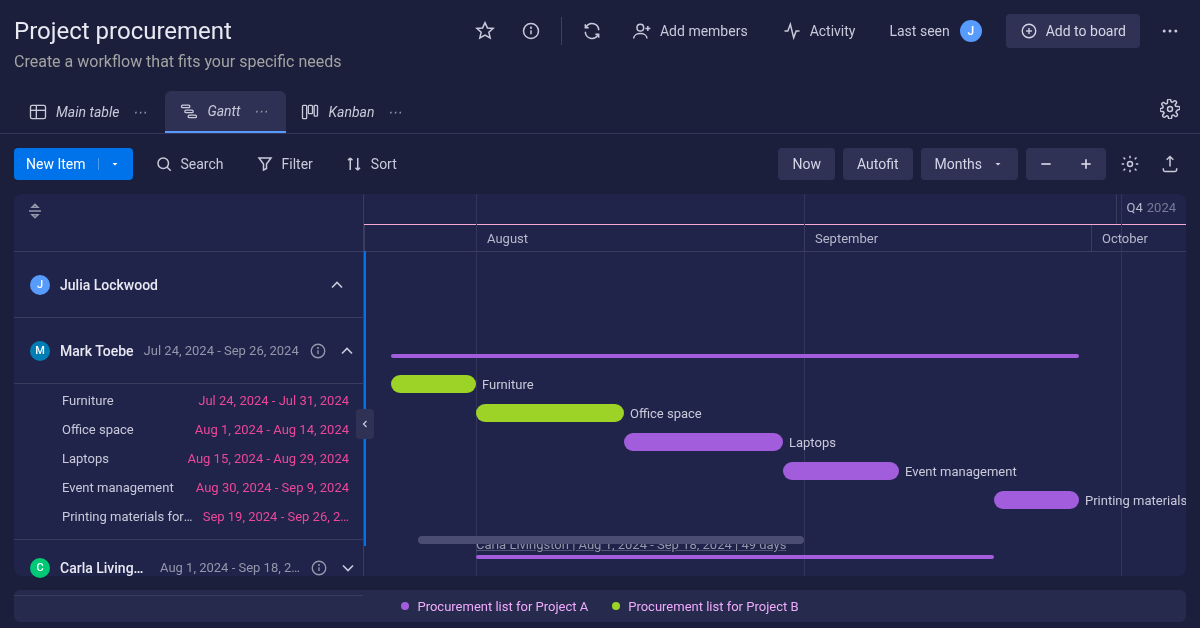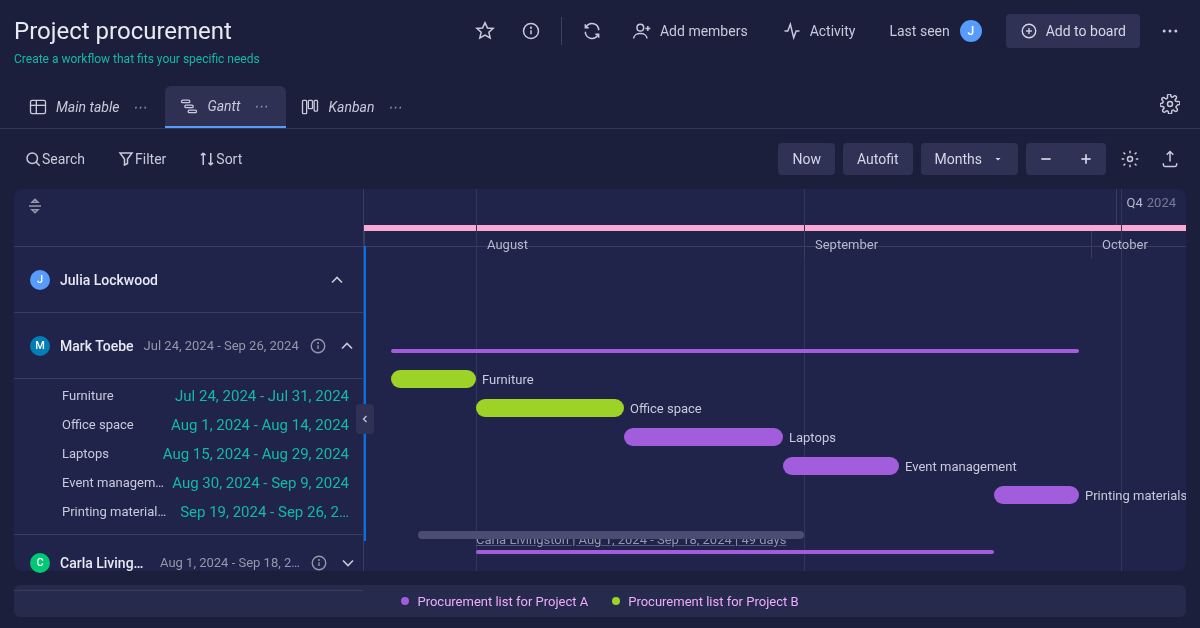--- a/index.html
+++ b/index.html
@@ -8,61 +8,61 @@
   background: #1c1f3b;
   color: #d5d7e6;
   width: 1200px;
   height: 628px;
   overflow: hidden;
   font-size: 14px;
 }
 .header { padding: 14px 14px 8px 14px; }
 .title-row { display: flex; align-items: center; gap: 14px; }
 .title { font-size: 24px; font-weight: 400; color: #e8e9f3; }
-.subtitle { font-size: 12px; color: #14b8a6; margin-top: 4px; }
+.subtitle { font-size: 16px; color: #a3a3a3; margin-top: 4px; }
 .header-right { margin-left: auto; display: flex; align-items: center; gap: 14px; }
 .icon-btn { width: 32px; height: 32px; display: flex; align-items: center; justify-content: center; cursor: pointer; border-radius: 4px; color: #c8cadb; }
 .icon-btn svg { width: 20px; height: 20px; }
 .text-btn { display: flex; align-items: center; gap: 8px; padding: 6px 10px; cursor: pointer; color: #c8cadb; border-radius: 4px; }
 .avatar { width: 22px; height: 22px; border-radius: 50%; background: #579bfc; color: #fff; display: flex; align-items: center; justify-content: center; font-size: 12px; font-weight: 500; }
 .vdiv { width: 1px; height: 28px; background: #3e4160; }
 .add-board-btn { background: #2f3255; padding: 8px 14px; border-radius: 4px; display: flex; align-items: center; gap: 8px; cursor: pointer; }
 .tabs-row { display: flex; align-items: center; gap: 0; padding: 0 14px; border-bottom: 1px solid #33365a; margin-top: 12px; }
 .tab { display: flex; align-items: center; gap: 8px; padding: 10px 14px; cursor: pointer; color: #c8cadb; border-radius: 6px 6px 0 0; font-style: italic; }
 .tab.active { background: #2e3153; border-bottom: 2px solid #579bfc; }
 .tab-dots { width: 24px; display:flex; justify-content:center; color:#9597ab;}
 .toolbar { display: flex; align-items: center; gap: 12px; padding: 14px 14px; }
 .new-item-btn { background: #0073ea; color: #fff; padding: 8px 12px; border-radius: 4px; display:flex; align-items:center; gap:8px; cursor:pointer; }
 .new-item-split { border-left: 1px solid rgba(255,255,255,0.3); padding-left:10px; margin-left:4px; display:flex; align-items:center;}
-.tool-btn { display: flex; align-items: center; padding: 6px 10px; cursor: pointer; color: #c8cadb; border-radius:4px; }
+.tool-btn { display: flex; align-items: center; gap: 8px; padding: 6px 10px; cursor: pointer; color: #c8cadb; border-radius:4px; }
 .toolbar-right { margin-left: auto; display: flex; align-items: center; gap: 8px; }
 .pill-btn { background: #2f3255; padding: 8px 14px; border-radius: 4px; cursor: pointer; }
 .pill-group { background: #2f3255; border-radius:4px; display:flex; align-items:center;}
 .pill-group .seg { padding:8px 12px; cursor:pointer; display:flex; align-items:center; }
 .gantt-wrap { margin: 0 14px; border-radius: 8px; background: #21244a; position:relative; height: 382px; }
 .left-col { position:absolute; left:0; top:0; bottom:0; width:350px; border-right:1px solid #3a3d5e; }
 .right-col { position:absolute; left:350px; right:0; top:0; bottom:0; overflow:hidden;}
 .tl-header { height:58px; border-bottom:1px solid #3a3d5e; }
-.tl-header-top { height:42px; border-bottom:6px solid #f9a8d4; display:flex;gap:40px; }
+.tl-header-top { height:31px; border-bottom:1px solid #f9a8d4; display:flex;gap:40px; }
 .tl-header-bot { height:29px; display:flex; }
 .month-cell { border-left:1px solid #3a3d5e; padding:6px 10px; font-size:13px; color:#b7b9cc; }
 .quarter-cell { border-left:1px solid #3a3d5e; padding:6px 10px; font-size:13px; color:#b7b9cc; }
 .quarter-year { color:#787b95; margin-left:4px;}
 .left-header { height:58px; border-bottom:1px solid #3a3d5e; display:flex; align-items:flex-start; justify-content:flex-start; padding:8px 12px; }
 .expand-icon { color:#9597ab; cursor:pointer; }
 .group-row { height:66px; border-bottom:1px solid #3a3d5e; display:flex; align-items:center; padding:0 16px; gap:10px;}
 .sub-row { height:66px; border-bottom:1px solid #3a3d5e; display:flex; align-items:center; padding:0 16px; gap:10px;}
 .group-avatar { width:20px; height:20px; border-radius:50%; display:flex; align-items:center; justify-content:center; font-size:11px; font-weight:500; color:#fff; flex-shrink:0;}
 .group-name { font-weight:500; color:#e8e9f3; white-space:nowrap; overflow:hidden; text-overflow:ellipsis;}
 .group-dates { color:#9597ab; font-size:13px; white-space:nowrap;}
 .chevron { margin-left:auto; color:#c8cadb; cursor:pointer; width:20px; height:20px; flex-shrink:0;}
 .info-icon { color:#9597ab; width:18px; height:18px; flex-shrink:0;}
 .task-row { height:29px; display:flex; align-items:center; padding-left:48px; padding-right:14px; gap:8px; font-size:13px; }
 .task-name { color:#c8cadb; white-space:nowrap; overflow:hidden; text-overflow:ellipsis; flex:1;}
-.task-dates { color:#14b8a6; white-space:nowrap; font-size:15px;}
+.task-dates { color:#ec4899; white-space:nowrap; font-size:13px;}
 .tasks-block { border-bottom:1px solid #3a3d5e; padding-bottom:8px; padding-top:2px;}
 .bar { position:absolute; height:18px; border-radius:9px; }
 .bar-label { position:absolute; height:18px; display:flex; align-items:center; font-size:13px; color:#c8cadb; white-space:nowrap;}
 .summary-bar { position:absolute; height:4px; border-radius:2px; }
 .summary-label { position:absolute; font-size:13px; color:#9597ab; white-space:nowrap; text-decoration:underline; text-decoration-color:#55577a;}
 .grid-line { position:absolute; top:0; bottom:0; width:1px; background:#33365a; }
 .today-line { position:absolute; top:57px; bottom:30px; width:2px; background:#0073ea; }
 .legend-item { display:flex; align-items:center; gap:8px; font-size:13px; color:#f0abfc;}
 .legend-dot { width:8px; height:8px; border-radius:50%;}
 .collapse-handle { position:absolute; left:342px; top:215px; width:18px; height:30px; background:#2f3255; border-radius:4px; display:flex; align-items:center; justify-content:center; cursor:pointer; z-index:5; color:#c8cadb;}
@@ -166,20 +166,28 @@
   <div style="flex:1"></div>
   <div class="icon-btn" style="margin-bottom:6px;">
     <svg viewBox="0 0 24 24" fill="none" stroke="currentColor" stroke-width="1.8">
         <circle cx="12" cy="12" r="3"></circle>
         <path d="M19.4 15a1.7 1.7 0 00.34 1.87l.6.6a2 2 0 11-2.83 2.83l-.6-.6a1.7 1.7 0 00-1.87-.34 1.7 1.7 0 00-1 1.56V22a2 2 0 11-4 0v-.08a1.7 1.7 0 00-1-1.56 1.7 1.7 0 00-1.87.34l-.6.6a2 2 0 11-2.83-2.83l.6-.6a1.7 1.7 0 00.34-1.87 1.7 1.7 0 00-1.56-1H2a2 2 0 110-4h.08a1.7 1.7 0 001.56-1 1.7 1.7 0 00-.34-1.87l-.6-.6a2 2 0 112.83-2.83l.6.6a1.7 1.7 0 001.87.34 1.7 1.7 0 001-1.56V2a2 2 0 114 0v.08a1.7 1.7 0 001 1.56 1.7 1.7 0 001.87-.34l.6-.6a2 2 0 112.83 2.83l-.6.6a1.7 1.7 0 00-.34 1.87 1.7 1.7 0 001.56 1H22a2 2 0 110 4h-.08a1.7 1.7 0 00-1.56 1z"></path>
       </svg>
   </div>
 </div>
 
 <div class="toolbar">
+  <div class="new-item-btn">
+    <span>New Item</span>
+    <span class="new-item-split">
+      <svg width="12" height="12" viewBox="0 0 24 24" fill="currentColor">
+          <path d="M7 10l5 5 5-5z"></path>
+        </svg>
+    </span>
+  </div>
   <div class="tool-btn">
     <svg width="18" height="18" viewBox="0 0 24 24" fill="none" stroke="currentColor" stroke-width="2">
         <circle cx="11" cy="11" r="7"></circle>
         <line x1="21" y1="21" x2="16" y2="16"></line>
       </svg>
     <span>Search</span>
   </div>
   <div class="tool-btn">
     <svg width="18" height="18" viewBox="0 0 24 24" fill="none" stroke="currentColor" stroke-width="2">
         <path d="M4 4h16l-6 8v6l-4 2v-8z"></path>

